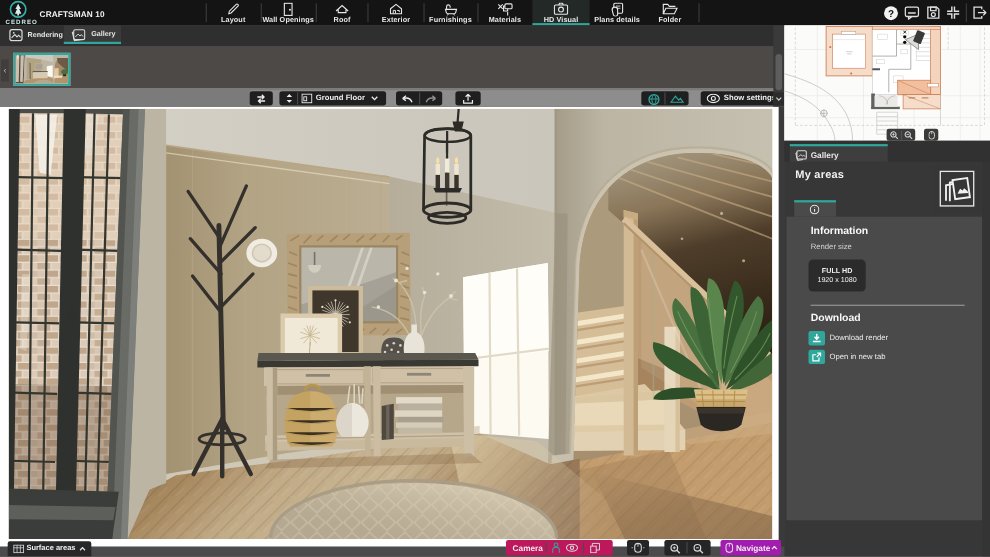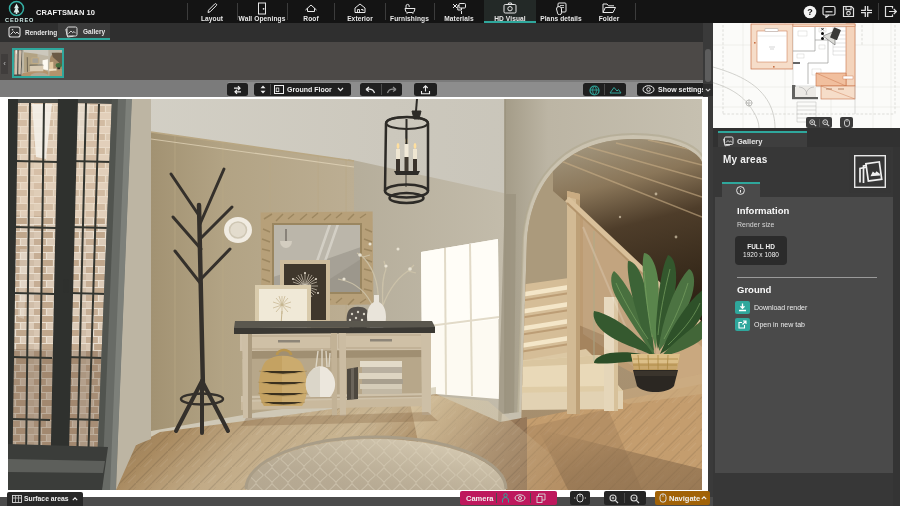--- a/index.html
+++ b/index.html
@@ -832,21 +832,21 @@
       </svg>
 
     <div class="abs" style="left:2px;top:69px;width:178px;height:276px;background:#4a4a4a">
       <div class="abs" style="left:22px;top:8px;font-size:9.5px;font-weight:700;color:#fafafa">Information</div>
       <div class="abs" style="left:22px;top:24px;font-size:7px;color:#d6d6d6">Render size</div>
       <div class="abs" style="left:20px;top:39px;width:52px;height:29px;background:#2b2b2b;border-radius:4px;color:#f0f0f0;text-align:center">
         <div style="font-size:6.5px;font-weight:700;margin-top:7px">FULL HD</div>
         <div style="font-size:6.5px;margin-top:1px">1920 x 1080</div>
       </div>
       <div class="abs" style="left:22px;top:80px;width:140px;height:1px;background:#9a9a9a"></div>
-      <div class="abs" style="left:22px;top:87px;font-size:9.5px;font-weight:700;color:#fafafa">Ground</div>
+      <div class="abs" style="left:22px;top:87px;font-size:9.5px;font-weight:700;color:#fafafa">Download</div>
       <div class="abs" style="left:20px;top:104px;width:15px;height:13px;background:#2fa79c;border-radius:2px">
         <svg class="abs" style="left:3px;top:2px" width="9" height="9" viewBox="0 0 9 9">
             <path d="M4.5 0.5 L4.5 5 M2.5 3.2 L4.5 5.4 L6.5 3.2 M1 7.5 L8 7.5" fill="none" stroke="#fff" stroke-width="1.3"></path>
           </svg>
       </div>
       <div class="abs" style="left:39px;top:107px;font-size:7px;color:#ececec">Download render</div>
       <div class="abs" style="left:20px;top:121px;width:15px;height:13px;background:#2fa79c;border-radius:2px">
         <svg class="abs" style="left:3px;top:2px" width="9" height="9" viewBox="0 0 9 9">
             <path d="M6.5 5 L6.5 8 L1 8 L1 2.5 L4 2.5" fill="none" stroke="#fff" stroke-width="1.1"></path>
             <path d="M5 1 L8 1 L8 4 M8 1 L4.5 4.5" fill="none" stroke="#fff" stroke-width="1.1"></path>
@@ -898,21 +898,21 @@
         <path d="M6.3 6.3 L9 9" stroke="#d8d8d8" stroke-width="1.2"></path>
         <path d="M2.7 4 L5.3 4 M4 2.7 L4 5.3" stroke="#d8d8d8" stroke-width="0.9"></path>
       </svg>
     <div class="abs" style="left:20px;top:2px;width:1px;height:10px;background:#4a4a4a"></div>
     <svg class="abs" style="left:26px;top:2.5px" width="10" height="10" viewBox="0 0 10 10">
         <circle cx="4" cy="4" r="3" fill="none" stroke="#d8d8d8" stroke-width="1.1"></circle>
         <path d="M6.3 6.3 L9 9" stroke="#d8d8d8" stroke-width="1.2"></path>
         <path d="M2.7 4 L5.3 4" stroke="#d8d8d8" stroke-width="0.9"></path>
       </svg>
   </div>
-  <div class="abs" style="left:655px;top:491px;width:55px;height:14px;background:#a16207;border-radius:2px;color:#efefef">
+  <div class="abs" style="left:655px;top:491px;width:55px;height:14px;background:#a21caf;border-radius:2px;color:#efefef">
     <svg class="abs" style="left:4px;top:2px" width="8" height="10" viewBox="0 0 8 10">
         <rect x="1" y="0.8" width="6" height="8.4" rx="3" fill="none" stroke="#d8d8d8" stroke-width="1"></rect>
         <path d="M4 1 L4 4" stroke="#d8d8d8" stroke-width="0.8"></path>
       </svg>
     <span style="position:absolute;left:14px;top:3px;font-size:7.5px;font-weight:700">Navigate</span>
     <svg class="abs" style="left:46px;top:5px" width="6" height="4" viewBox="0 0 6 4">
         <path d="M0.8 3.2 L3 0.8 L5.2 3.2" fill="none" stroke="#efefef" stroke-width="1.1"></path>
       </svg>
   </div>
 </div>

